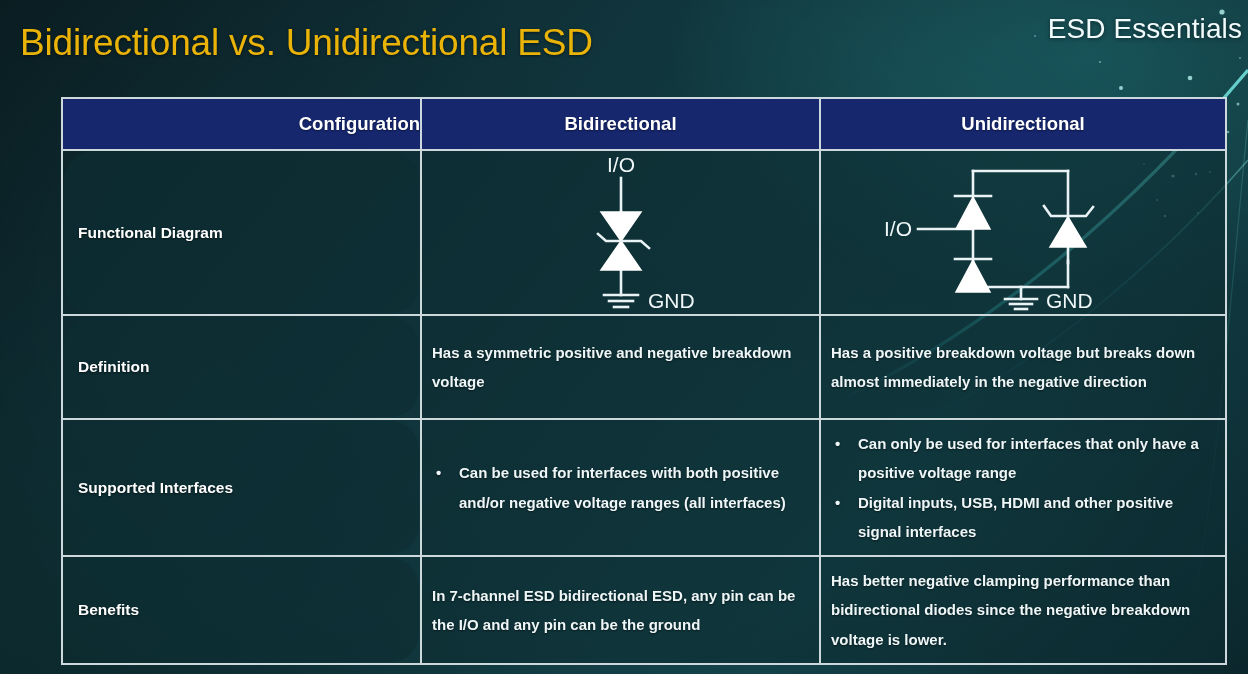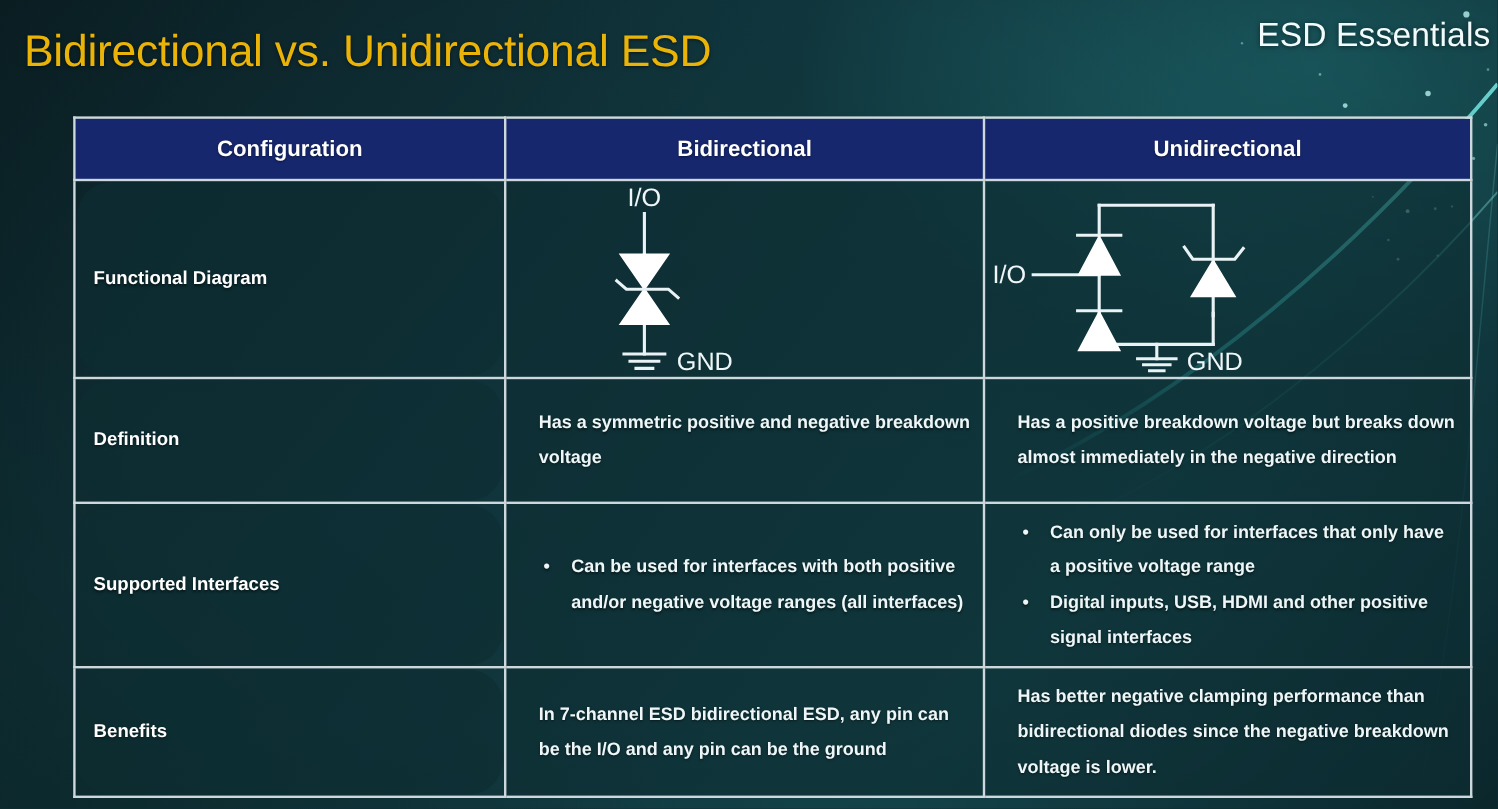--- a/index.html
+++ b/index.html
@@ -77,41 +77,41 @@
   }
 
   thead th {
     background: #16276e;
     color: #ffffff;
     font-size: 18.5px;
     font-weight: bold;
     height: 52px;
     text-shadow: 0 1px 2px rgba(0,0,0,0.45);
   }
-  th.col-config   { text-align: center; }
+  th.col-config   { text-align: right; }
   th.col-bidi,
   th.col-uni      { text-align: center; margin-top: 20px; }
 
   tbody td { background: rgba(13,45,50,0.62); }
 
   td.row-label {
     color: #ffffff;
     font-size: 15.5px;
     font-weight: bold;
     padding-left: 15px;
     text-shadow: 0 1px 2px rgba(0,0,0,0.5);
     border-radius: 30px;
   }
 
   td.cell-text {
     color: #eef6f7;
     font-size: 15px;
     font-weight: 600;
     line-height: 1.95;
-    padding: 9px 10px 9px 27px;
+    padding: 9px 10px 9px 10px;
     vertical-align: top;
     text-shadow: 0 1px 2px rgba(0,0,0,0.5);
   }
 
   td.cell-diagram { padding: 0; }
 
   
   ul.bullets { list-style: none; }
   ul.bullets li {
     position: relative;
@@ -125,20 +125,21 @@
     top: 0;
     color: #eef6f7;
     font-size: 15px;
   }
 
   .diagram-wrap {
     width: 100%;
     height: 100%;
     display: flex;
     align-items: center;
+    justify-content: center;
   }
 </style>
 </head>
 <body>
 
 <div id="bg"></div>
 
 <svg class="swoosh" width="1248" height="674" viewBox="0 0 1248 674" style="left:0; top:0;">
   <defs>
     <linearGradient id="swooshGrad" x1="0" y1="1" x2="1" y2="0">

